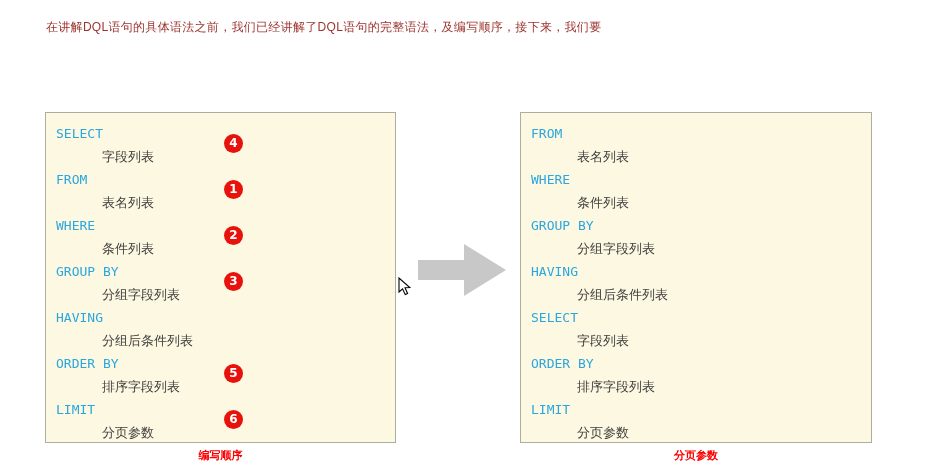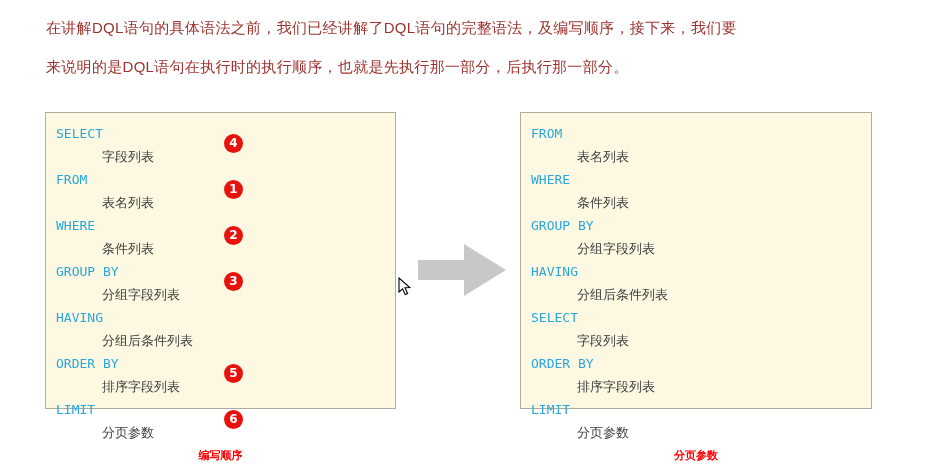--- a/index.html
+++ b/index.html
@@ -8,29 +8,29 @@
     background:#ffffff;
     font-family:"Liberation Sans", sans-serif;
     position:relative;
     overflow:hidden;
   }
   .intro {
     position:absolute;
     left:46px; top:8px;
     width:875px;
     color:#9c332e;
-    font-size:15px;
+    font-size:12px;
     letter-spacing:0.3px;
   }
   .intro .line { line-height:39px; }
 
   .order-box {
     position:absolute;
     top:112px;
-    width:351px; height:297px;
+    width:351px; height:331px;
     background:#fdf8e1;
     border:1px solid #aeaea0;
     padding:9px 0 0 10px;
   }
   #writing-box { left:45px; }
   #execution-box { left:520px; width:352px; }
 
   .kw {
     color:#2aa7df;
     font-family:"DejaVu Sans Mono", monospace;
@@ -69,21 +69,20 @@
   #execution-caption { left:520px; width:352px; }
 
   .arrow-wrap { position:absolute; left:418px; top:243px; width:90px; height:56px; }
   .cursor-wrap { position:absolute; left:398px; top:277px; width:14px; height:20px; }
 </style>
 </head>
 <body>
 
 <div class="intro">
   <div class="line">在讲解DQL语句的具体语法之前，我们已经讲解了DQL语句的完整语法，及编写顺序，接下来，我们要</div>
-  <div class="line">来说明的是DQL语句在执行时的执行顺序，也就是先执行那一部分，后执行那一部分。</div>
 </div>
 
 <div class="order-box" id="writing-box">
   <div class="row">
     <div class="kw">SELECT</div>
     <div class="detail-line">
       <span>字段列表</span>
       <span class="badge">4</span>
     </div>
   </div>

